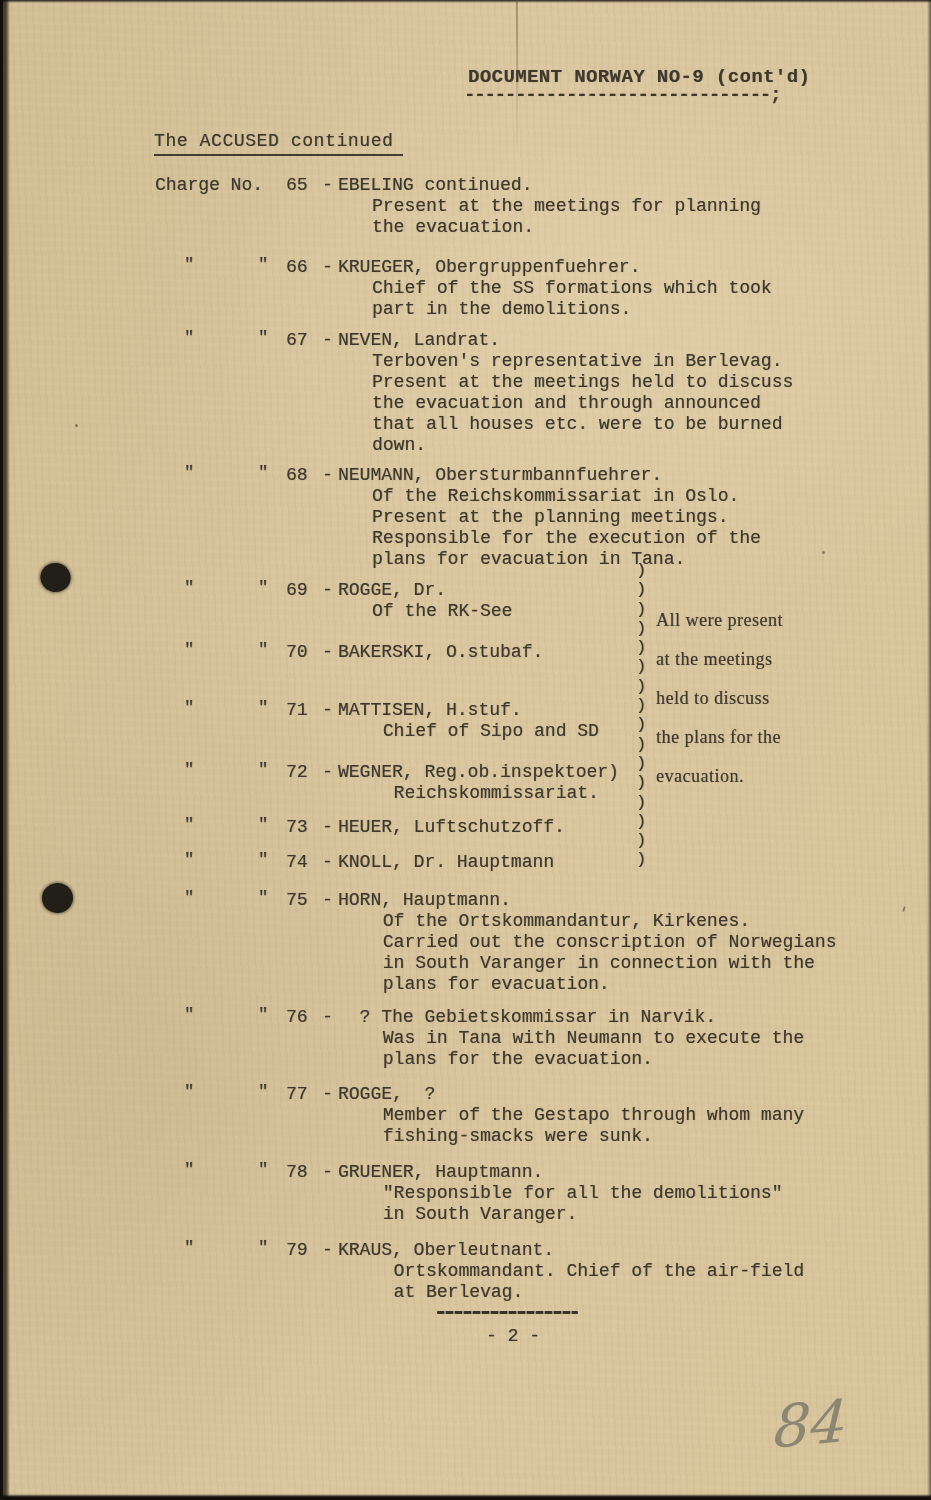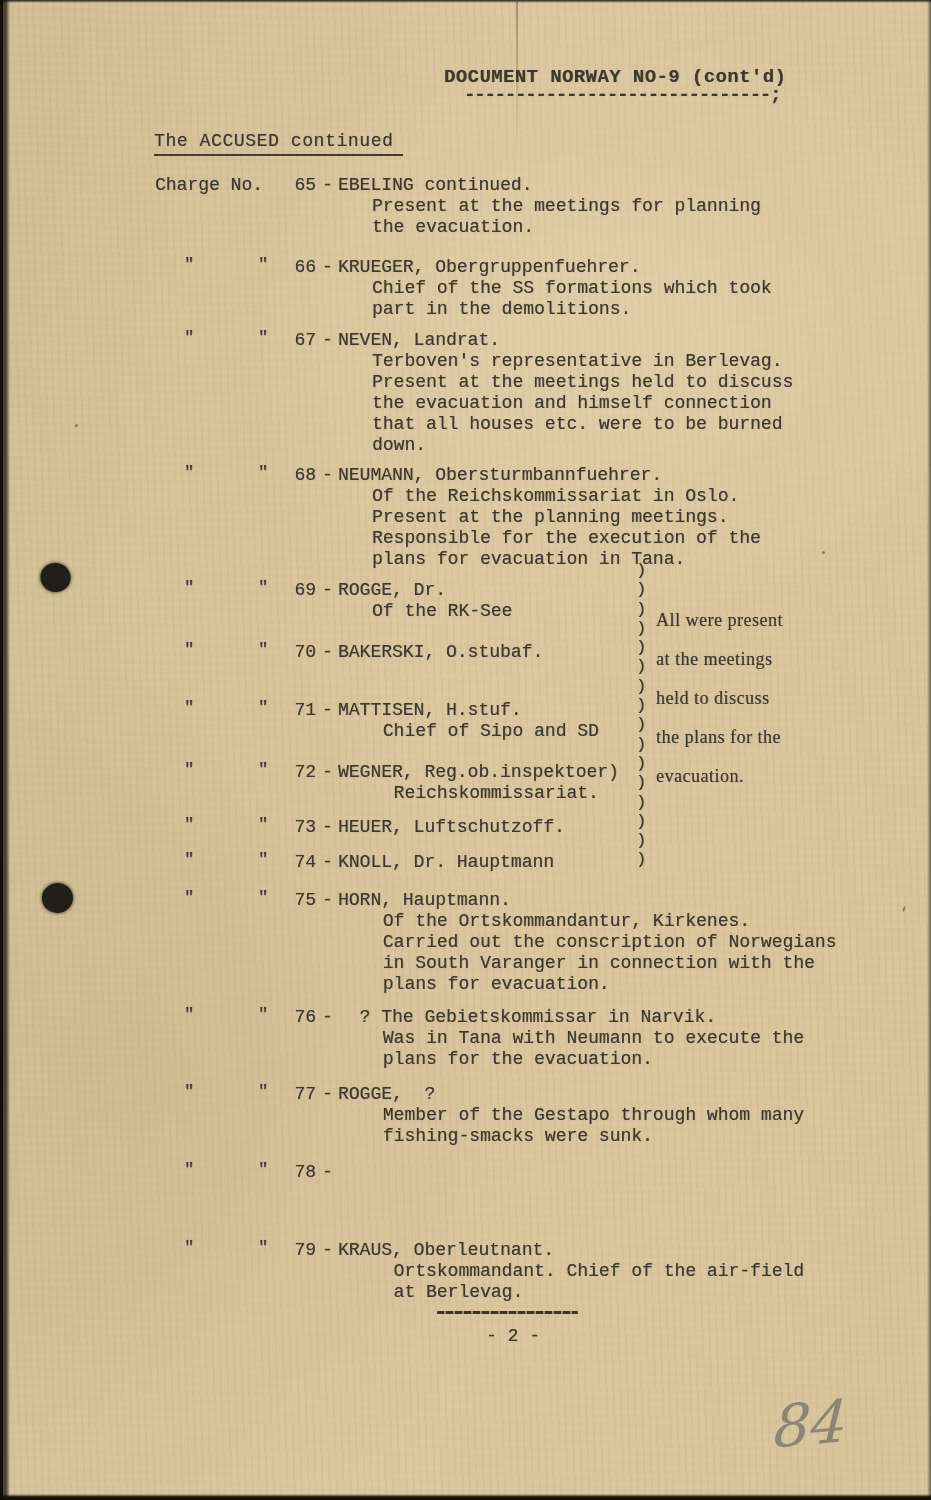--- a/index.html
+++ b/index.html
@@ -11,40 +11,40 @@
       radial-gradient(ellipse 620px 420px at 68% 22%, rgba(238,224,190,.28), transparent 70%),
       radial-gradient(ellipse 520px 640px at 18% 72%, rgba(148,124,84,.12), transparent 72%),
       repeating-linear-gradient(88deg, rgba(125,105,70,.05) 0 2px, transparent 2px 7px),
       repeating-linear-gradient(2deg, rgba(238,228,198,.06) 0 3px, transparent 3px 9px),
       linear-gradient(100deg,#d1be95,#dac7a0 45%,#d7c49b);
   }
   .typed{color:#3f382d;text-shadow:0.4px 0.4px 0.7px rgba(63,56,45,.55);}
   .abs{position:absolute;}
 
   
-  .doc-title{left:444px;top:66px;font-size:19px;font-weight:700;letter-spacing:.4px;white-space:pre;}
+  .doc-title{left:468px;top:66px;font-size:19px;font-weight:700;letter-spacing:.4px;white-space:pre;}
   .doc-title-underline{left:464px;top:84px;font-size:19px;font-weight:700;letter-spacing:-1.2px;white-space:pre;}
   .section-heading{left:154px;top:131px;font-size:18px;letter-spacing:.6px;white-space:pre;
     border-bottom:2px solid #443c2f;padding:0 10px 3px 0;text-align:right;}
 
   
   .entries{position:absolute;left:0;top:0;width:736px;height:1500px;}
   .entry{position:absolute;left:0;width:931px;font-size:18px;line-height:21px;}
   .entry:nth-child(1){top:175px;}  .entry:nth-child(2){top:257px;}
   .entry:nth-child(3){top:330px;}  .entry:nth-child(4){top:465px;}
   .entry:nth-child(5){top:580px;}  .entry:nth-child(6){top:642px;}
   .entry:nth-child(7){top:700px;}  .entry:nth-child(8){top:762px;}
   .entry:nth-child(9){top:817px;}  .entry:nth-child(10){top:852px;}
   .entry:nth-child(11){top:890px;} .entry:nth-child(12){top:1007px;}
   .entry:nth-child(13){top:1084px;}.entry:nth-child(14){top:1162px;}
   .entry:nth-child(15){top:1240px;}
   .charge-label{position:absolute;left:155px;top:0;white-space:pre;}
   .ditto-1{position:absolute;left:184px;top:-3px;font-size:17px;}
   .ditto-2{position:absolute;left:258px;top:-3px;font-size:17px;}
-  .e-num{position:absolute;left:286px;top:0;width:30px;text-align:right;}
+  .e-num{position:absolute;left:286px;top:0;width:30px;}
   .e-dash{position:absolute;left:322px;top:0;}
   .e-body{margin-left:338px;white-space:pre;}
   .e-desc{padding-left:34px;}
 
   
   .bracket-col{left:636px;top:561px;font-size:17px;line-height:19.3px;display:flex;flex-direction:column;}
   .side-note{left:656px;top:601px;font-size:18px;line-height:39px;letter-spacing:.5px;white-space:pre;font-family:Liberation Serif, serif;}
 
   
   .footer-rule{left:437px;top:1311px;width:141px;height:3px;
@@ -104,21 +104,21 @@
       <span class="ditto-2">"</span>
       <span class="e-num">66</span>
       <span class="e-dash">-</span>
       <div class="e-body"><div class="e-name">KRUEGER, Obergruppenfuehrer.</div><div class="e-desc">Chief of the SS formations which took</div><div class="e-desc">part in the demolitions.</div></div>
     </div>
     <div class="entry typed">
       <span class="ditto-1">"</span>
       <span class="ditto-2">"</span>
       <span class="e-num">67</span>
       <span class="e-dash">-</span>
-      <div class="e-body"><div class="e-name">NEVEN, Landrat.</div><div class="e-desc">Terboven's representative in Berlevag.</div><div class="e-desc">Present at the meetings held to discuss</div><div class="e-desc">the evacuation and himself connection</div><div class="e-desc">that all houses etc. were to be burned</div><div class="e-desc">down.</div></div>
+      <div class="e-body"><div class="e-name">NEVEN, Landrat.</div><div class="e-desc">Terboven's representative in Berlevag.</div><div class="e-desc">Present at the meetings held to discuss</div><div class="e-desc">the evacuation and through announced</div><div class="e-desc">that all houses etc. were to be burned</div><div class="e-desc">down.</div></div>
     </div>
     <div class="entry typed">
       <span class="ditto-1">"</span>
       <span class="ditto-2">"</span>
       <span class="e-num">68</span>
       <span class="e-dash">-</span>
       <div class="e-body"><div class="e-name">NEUMANN, Obersturmbannfuehrer.</div><div class="e-desc">Of the Reichskommissariat in Oslo.</div><div class="e-desc">Present at the planning meetings.</div><div class="e-desc">Responsible for the execution of the</div><div class="e-desc">plans for evacuation in Tana.</div></div>
     </div>
     <div class="entry typed">
       <span class="ditto-1">"</span>
@@ -181,20 +181,21 @@
       <span class="ditto-2">"</span>
       <span class="e-num">77</span>
       <span class="e-dash">-</span>
       <div class="e-body"><div class="e-name">ROGGE,  ?</div><div class="e-desc"> Member of the Gestapo through whom many</div><div class="e-desc"> fishing-smacks were sunk.</div></div>
     </div>
     <div class="entry typed">
       <span class="ditto-1">"</span>
       <span class="ditto-2">"</span>
       <span class="e-num">78</span>
       <span class="e-dash">-</span>
+      <div class="e-body"><div class="e-name">GRUENER, Hauptmann.</div><div class="e-desc"> "Responsible for all the demolitions"</div><div class="e-desc"> in South Varanger.</div></div>
     </div>
     <div class="entry typed">
       <span class="ditto-1">"</span>
       <span class="ditto-2">"</span>
       <span class="e-num">79</span>
       <span class="e-dash">-</span>
       <div class="e-body"><div class="e-name">KRAUS, Oberleutnant.</div><div class="e-desc">  Ortskommandant. Chief of the air-field</div><div class="e-desc">  at Berlevag.</div></div>
     </div>
   </div>
 

